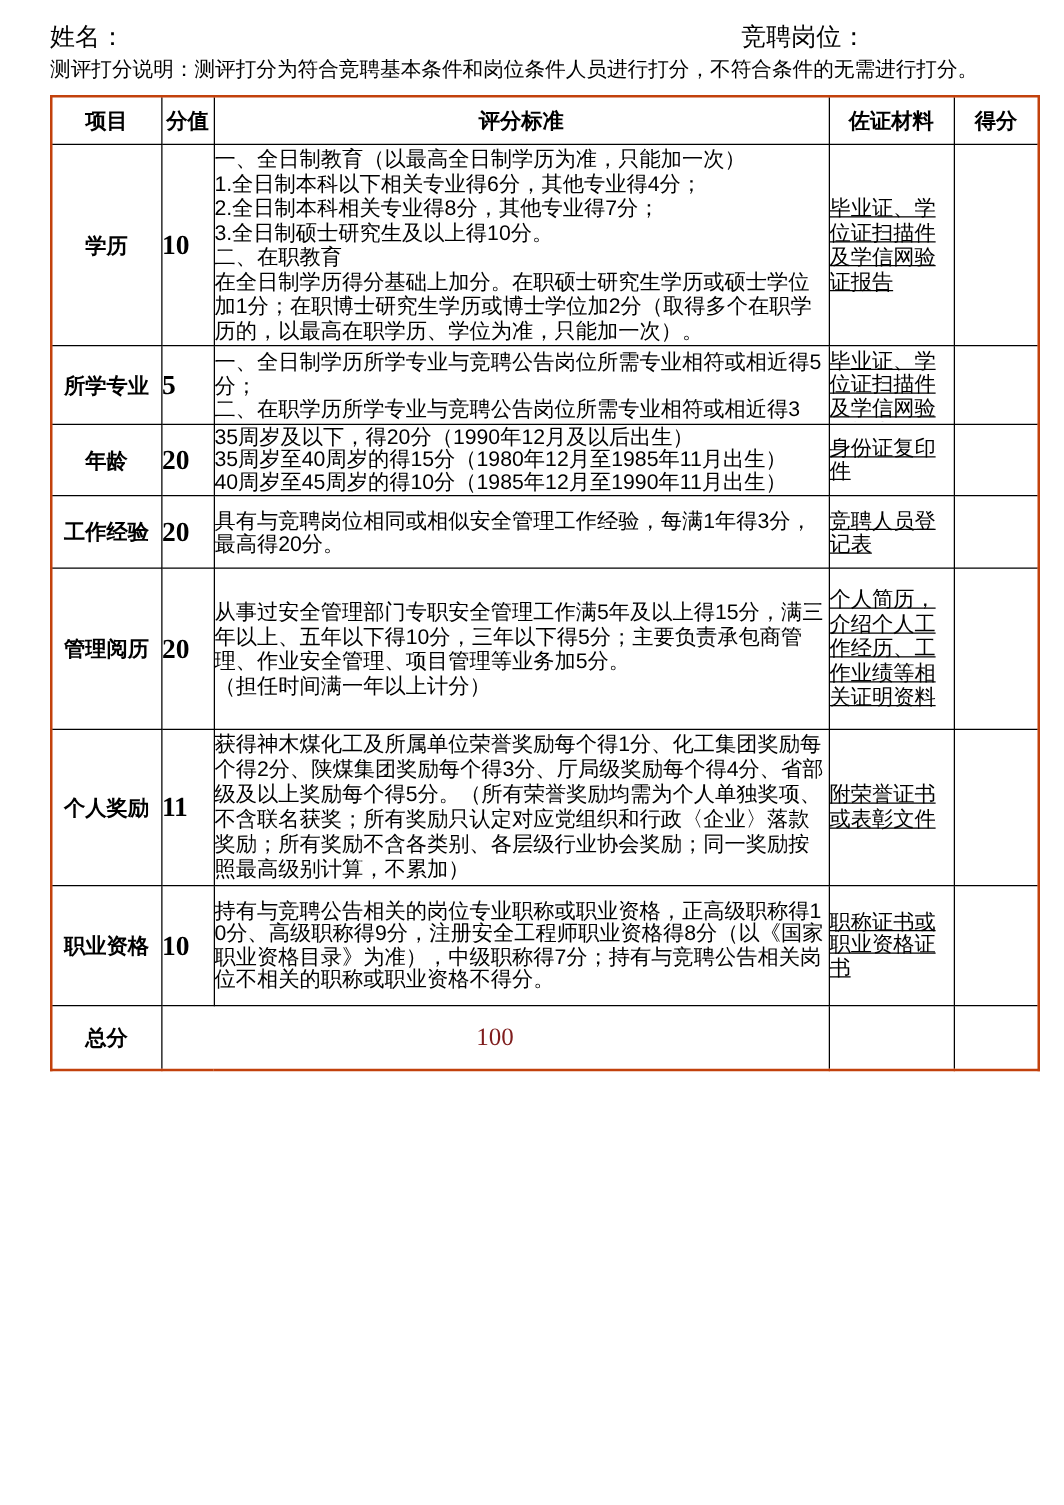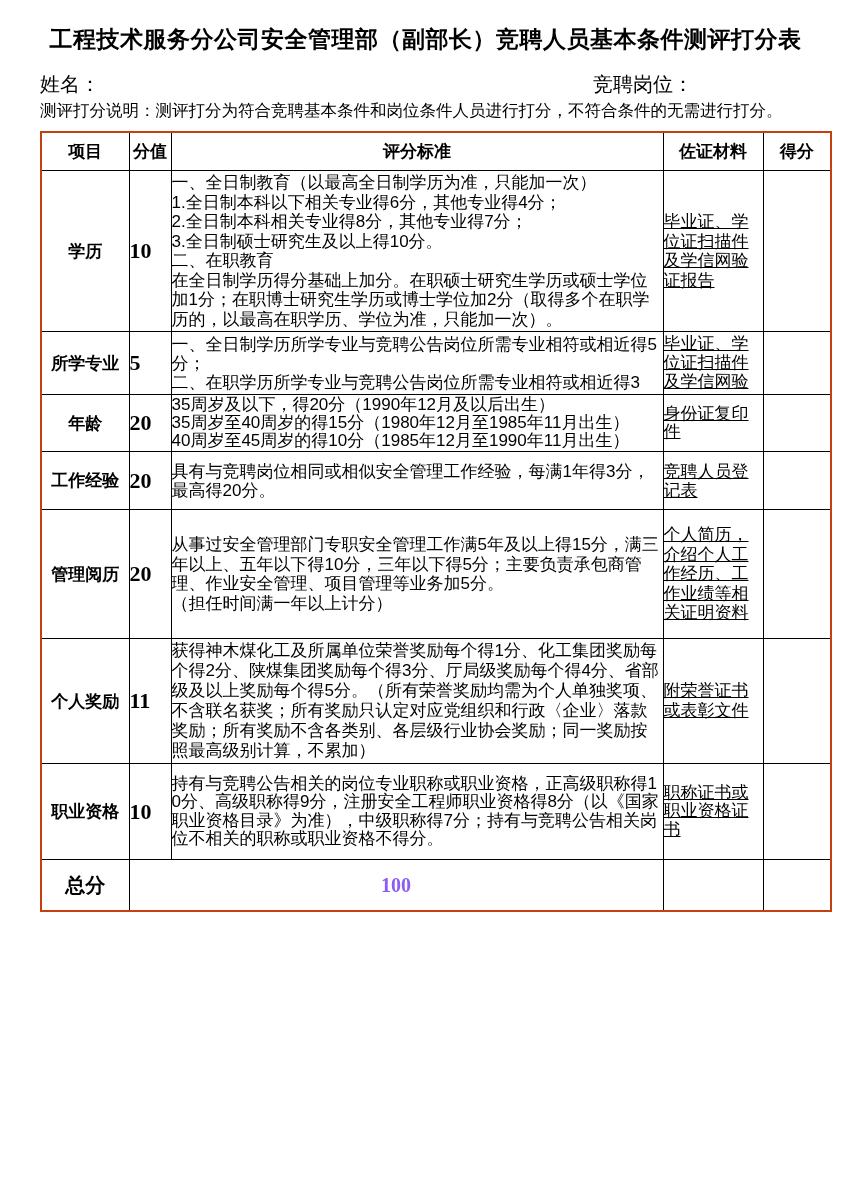--- a/index.html
+++ b/index.html
@@ -19,29 +19,28 @@
   td.evidence{padding:0 3px;text-decoration:underline;}
   .clip{overflow:hidden;white-space:pre-line;word-break:break-all;text-align:left;}
   tr.r0 td{height:160px;}
   tr.r1 td{height:62px;}
   tr.r2 td{height:56px;}
   tr.r3 td{height:57px;}
   tr.r4 td{height:128px;}
   tr.r5 td{height:124px;}
   tr.r6 td{height:95px;}
   tr.rt td{height:50px;}
-  td.total-label{font-size:20px;font-weight:bold;text-align:center;vertical-align:middle;}
+  td.total-label{font-size:17px;font-weight:bold;text-align:center;vertical-align:middle;}
   td.total-value{font-family:"Liberation Serif","DejaVu Serif",serif;font-size:20px;text-align:center;vertical-align:middle;}
 </style>
 </head>
 <body>
 
 <div class="page">
 
-  <div class="title">工程技术服务分公司安全管理部（副部长）竞聘人员基本条件测评打分表</div>
 
   <div class="fields">
     <span>姓名：</span>
     <span class="pos-label">竞聘岗位：</span>
   </div>
 
   <div class="note">测评打分说明：测评打分为符合竞聘基本条件和岗位条件人员进行打分，不符合条件的无需进行打分。</div>
 
   <table class="score">
     <colgroup>
@@ -148,20 +147,20 @@
             <div class="clip" style="line-height:18.5px;max-height:93px">持有与竞聘公告相关的岗位专业职称或职业资格，正高级职称得10分、高级职称得9分，注册安全工程师职业资格得8分（以《国家职业资格目录》为准），中级职称得7分；持有与竞聘公告相关岗位不相关的职称或职业资格不得分。</div>
           </td>
       <td class="evidence">
             <div class="clip" style="line-height:18.5px;max-height:93px">职称证书或职业资格证书</div>
           </td>
       <td class="points"></td>
     </tr>
 
     <tr class="rt">
       <td class="total-label">总分</td>
-      <td class="total-value" colspan="2" style="color: #8b5cf6; font-weight: bold;">100</td>
+      <td class="total-value" colspan="2" style="color: #7f1d1d;">100</td>
       <td class="evidence"></td>
       <td class="points"></td>
     </tr>
   </tbody>
     </table>
 
 </div>
 
 </body></html>

